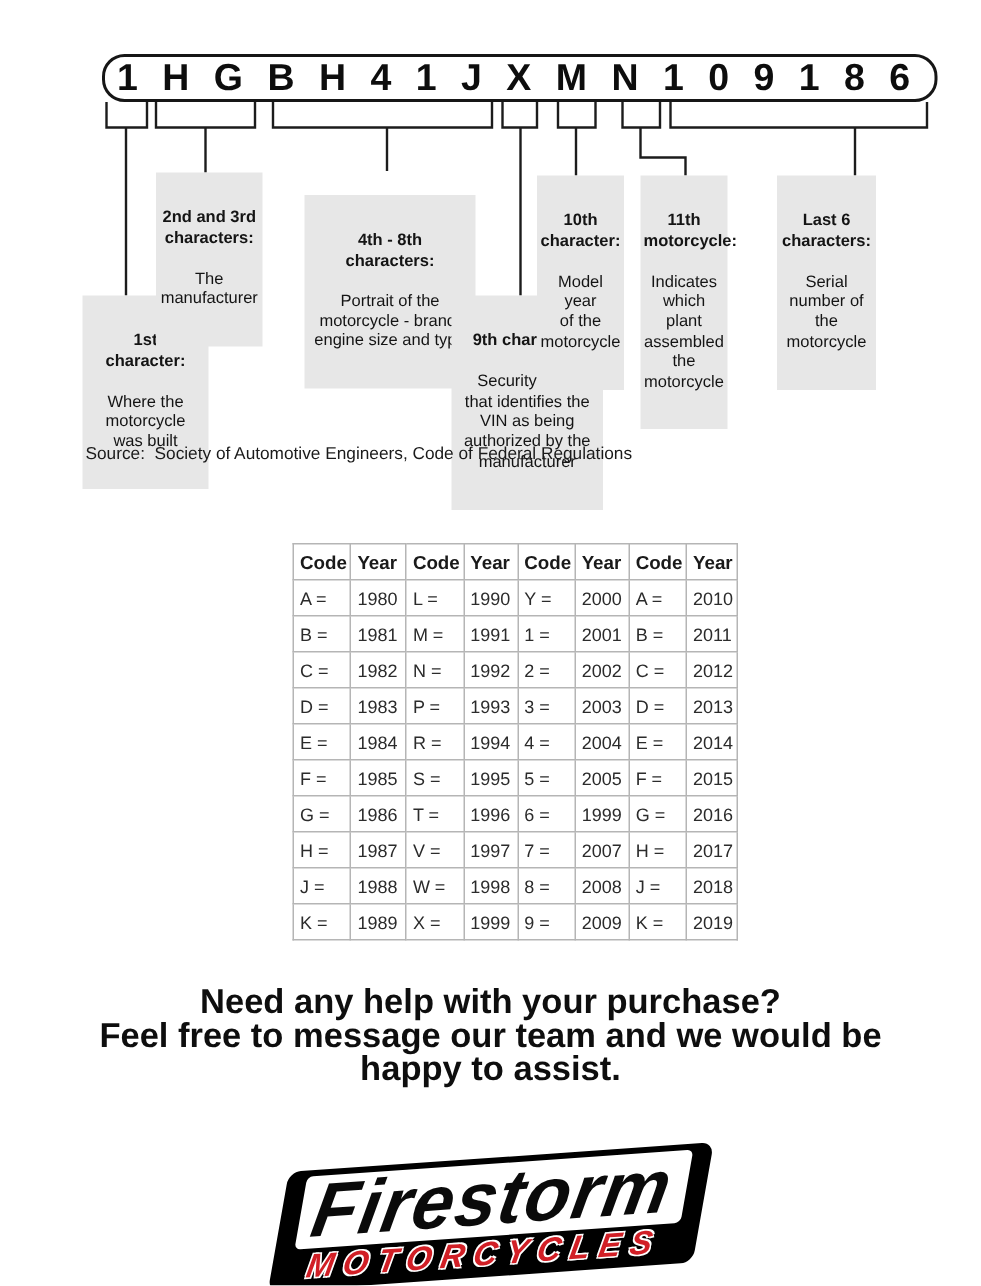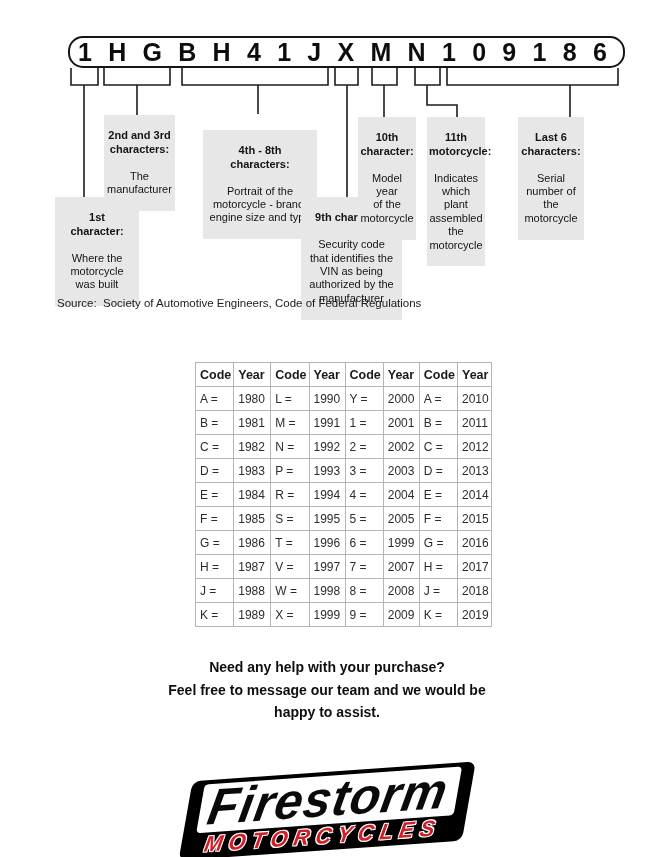--- a/index.html
+++ b/index.html
@@ -17,21 +17,21 @@
   }
   .vin-box span { font-size:25px; font-weight:bold; line-height:1; color:#0d0d0d; }
 
   
   .connectors { position:absolute; left:0; top:0; width:654px; height:320px; }
   .connectors path { stroke:#1c1c1c; stroke-width:1.6; fill:none; }
 
   
   .callout {
     position:absolute; background:var(--callout-bg, #e7e7e7); color:#141414;
-    font-size:11px; line-height:1.22; text-align:center; padding:1px 2px;
+    font-size:11px; line-height:1.22; text-align:center; padding:11px 2px;
     white-space:pre-line; box-sizing:border-box;
   }
   .callout strong { display:block; font-weight:bold; }
   .callout .desc { display:block; }
   .co-first   { left:55px;  top:197px; width:84px;  }
   .co-sec     { left:104px; top:115px; width:71px;  }
   .co-fourth  { left:203px; top:130px; width:114px; }
   .co-ninth   { left:301px; top:197px; width:101px; }
   .co-tenth   { left:358px; top:117px; width:58px;  }
   .co-elev    { left:427px; top:117px; width:58px;  }
@@ -50,21 +50,21 @@
   .year-table th, .year-table td {
     border:1px solid #b5b5b5; font-size:12px; color:#2b2b2b;
     height:23px; padding:0 2px 0 4px; text-align:left; vertical-align:middle;
     overflow:hidden;
   }
   .year-table th { font-weight:bold; color:#1a1a1a; font-size:12.5px; }
 
   
   .help-message {
     position:absolute; left:0; top:656px; width:654px; text-align:center;
-    font-weight:bold; font-size:14px; line-height:22.5px; color:#0e0e0e;
+    font-weight:bold; font-size:23px; line-height:22.5px; color:#0e0e0e;
     white-space:pre-line;
   }
 
   
   .logo {
     position:absolute; left:50%; top:772px;
     transform:translateX(-50%) rotate(-4deg);
   }
   .logo-shape {
     display:inline-block; background:#000; transform:skewX(-14deg);

